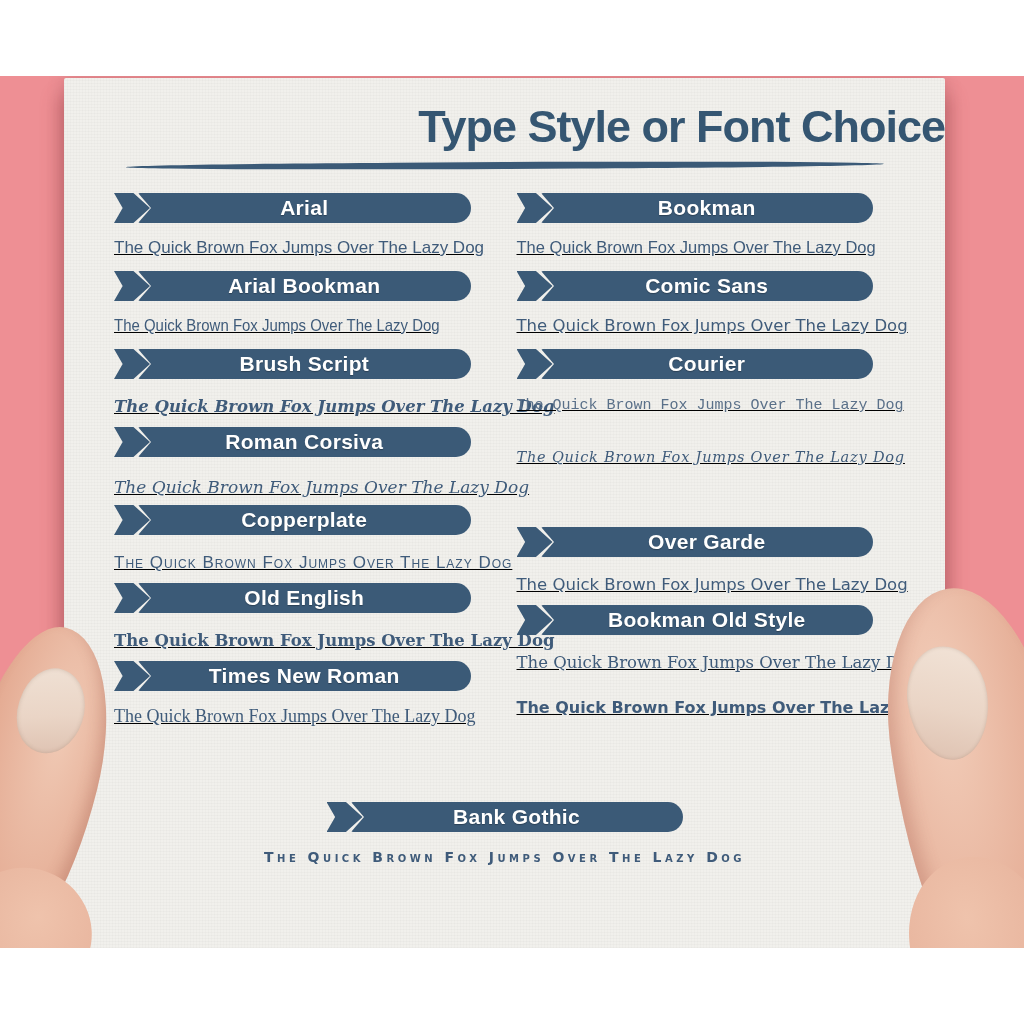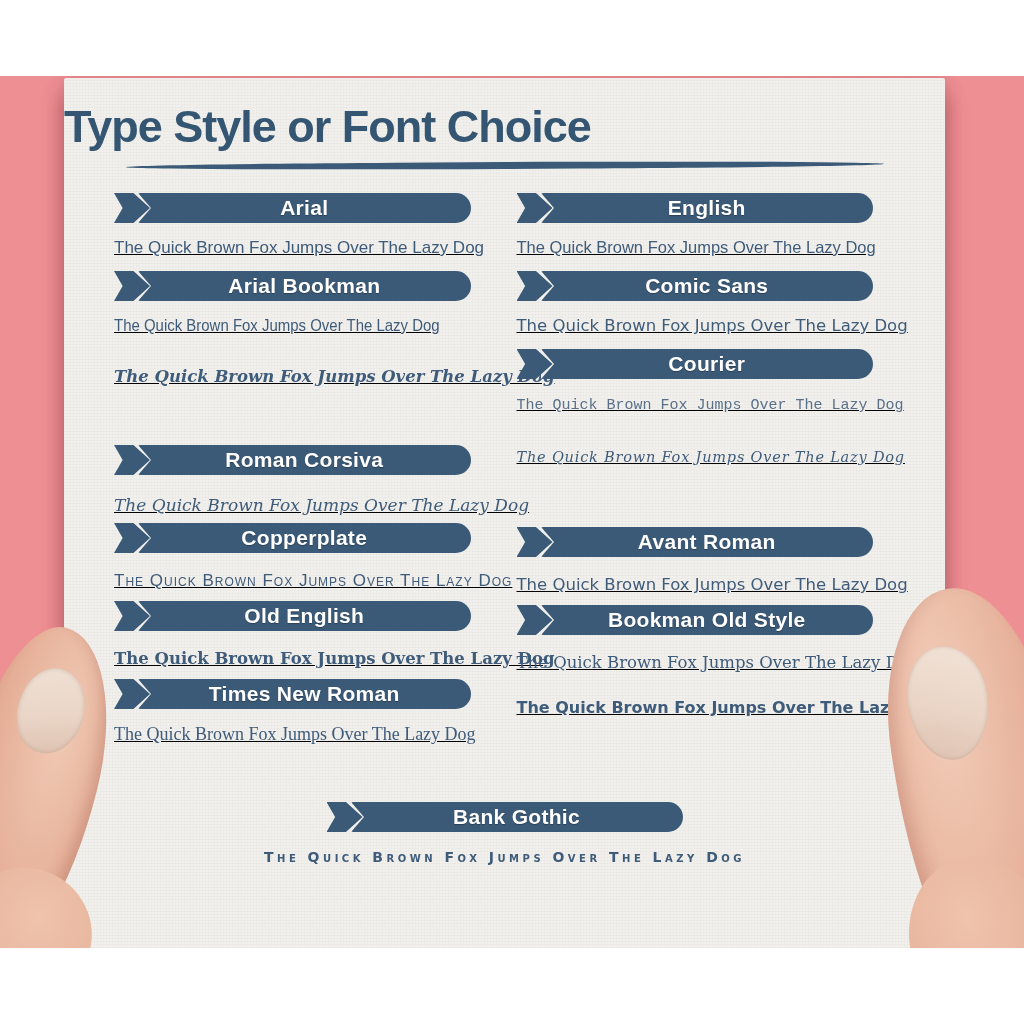--- a/index.html
+++ b/index.html
@@ -23,21 +23,21 @@
   
   .sheet{position:absolute;left:64px;top:2px;width:881px;height:870px;z-index:2;
     background:
       repeating-linear-gradient(0deg, rgba(0,0,0,0.018) 0 1px, transparent 1px 3px),
       repeating-linear-gradient(90deg, rgba(0,0,0,0.014) 0 1px, transparent 1px 3px),
       var(--paper);
     border-radius:2px;
     box-shadow:0 0 16px rgba(130,60,70,.28), -14px 10px 16px -8px rgba(150,60,66,.35), 14px 10px 16px -8px rgba(150,60,66,.35);
     padding-top:24px;}
   .title{color:#355672;font:700 45px/50px "Liberation Sans",sans-serif;
-    text-align:left;letter-spacing:-1px;}
+    text-align:right;letter-spacing:-1px;}
   .divider{width:758px;height:7px;margin:10px auto 0;background:var(--navy);
     border-radius:50%;transform:rotate(-0.25deg);}
 
   .columns{display:flex;gap:46px;padding:24px 72px 0 50px;}
   .col{flex:1;min-width:0;}
   .entry{height:78px;text-decoration:underline;}
 
   
   .ribbon-row{position:relative;height:30px;}
   .flag{position:absolute;left:0;top:0;width:36px;height:30px;background:var(--navy);z-index:3;
@@ -127,20 +127,26 @@
             <div class="ribbon-row">
               <span class="flag"></span>
               <div class="bar">
                   <span class="label">Arial Bookman</span>
                 </div>
             </div>
             <div class="sample f-arial-narrow">The Quick Brown Fox Jumps Over The Lazy Dog</div>
           </div>
 
           <div class="entry">
+            <div class="ribbon-row">
+              <span class="flag"></span>
+              <div class="bar">
+                  <span class="label">Brush Script</span>
+                </div>
+            </div>
             <div class="sample f-brush">The Quick Brown Fox Jumps Over The Lazy Dog</div>
           </div>
 
           <div class="entry">
             <div class="ribbon-row">
               <span class="flag"></span>
               <div class="bar">
                   <span class="label">Roman Corsiva</span>
                 </div>
             </div>
@@ -177,21 +183,21 @@
             <div class="sample f-times">The Quick Brown Fox Jumps Over The Lazy Dog</div>
           </div>
 
         </div>
         <div class="col">
 
           <div class="entry">
             <div class="ribbon-row">
               <span class="flag"></span>
               <div class="bar">
-                  <span class="label">English</span>
+                  <span class="label">Bookman</span>
                 </div>
             </div>
             <div class="sample f-calibri">The Quick Brown Fox Jumps Over The Lazy Dog</div>
           </div>
 
           <div class="entry">
             <div class="ribbon-row">
               <span class="flag"></span>
               <div class="bar">
                   <span class="label">Comic Sans</span>
@@ -211,21 +217,21 @@
           </div>
 
           <div class="entry">
             <div class="sample f-park">The Quick Brown Fox Jumps Over The Lazy Dog</div>
           </div>
 
           <div class="entry">
             <div class="ribbon-row">
               <span class="flag"></span>
               <div class="bar">
-                  <span class="label">Avant Roman</span>
+                  <span class="label">Over Garde</span>
                 </div>
             </div>
             <div class="sample f-avant">The Quick Brown Fox Jumps Over The Lazy Dog</div>
           </div>
 
           <div class="entry">
             <div class="ribbon-row">
               <span class="flag"></span>
               <div class="bar">
                   <span class="label">Bookman Old Style</span>

